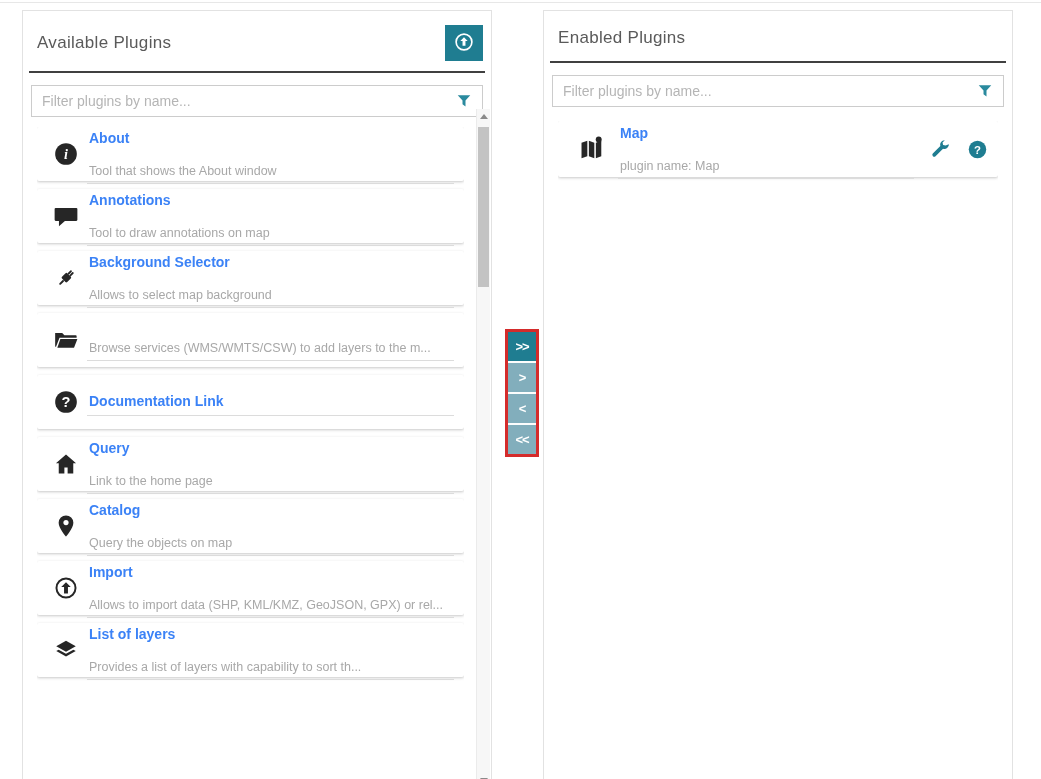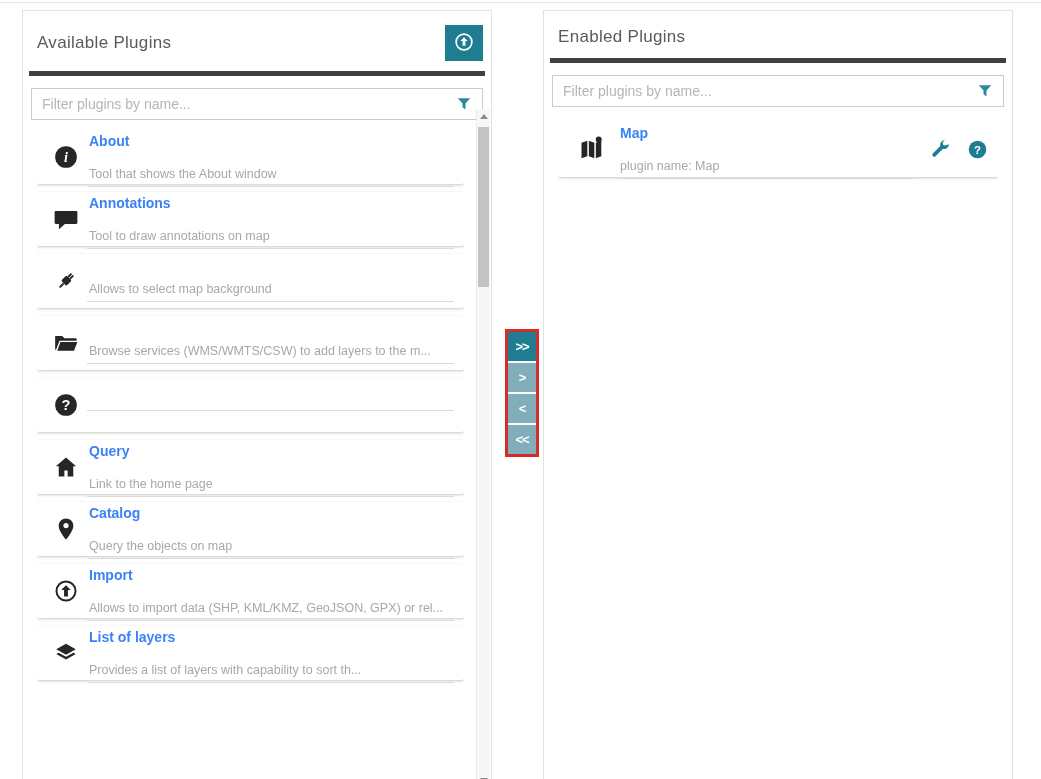--- a/index.html
+++ b/index.html
@@ -13,21 +13,21 @@
   .panel {
     position:absolute; top:10px; width:470px; height:780px;
     background:#fff; border:1px solid #e2e2e2;
   }
   .panel.left  { left:22px;  }
   .panel.right { left:543px; }
   .panel-inner { height:100%; padding:12px 6px 0 6px; display:flex; flex-direction:column; }
 
   .panel-header {
     display:flex; align-items:center; justify-content:space-between;
-    padding:2px 2px 10px 8px; border-bottom:5px solid #404040; min-height:40px;
+    padding:2px 2px 10px 8px; border-bottom:2px solid #404040; min-height:40px;
   }
   .panel-title { font-size:17px; color:#5a5a5a; letter-spacing:.3px; }
   .add-btn {
     width:38px; height:36px; background:#1f7d91; border:none; cursor:pointer;
     display:flex; align-items:center; justify-content:center;
   }
   .add-btn svg { width:22px; height:22px; }
 
   .filter-row { position:relative; margin:12px 2px 0 2px; }
   .filter-input {
@@ -137,20 +137,21 @@
             <svg viewBox="0 0 24 24" fill="#262626">
               <g transform="rotate(45 12 12)">
                 <rect x="8.6" y="8" width="6.8" height="7" rx="1.2"></rect>
                 <rect x="10" y="3.5" width="1.7" height="4.6" rx="0.8"></rect>
                 <rect x="12.3" y="3.5" width="1.7" height="4.6" rx="0.8"></rect>
                 <rect x="11.1" y="15" width="1.8" height="5.5" rx="0.9"></rect>
               </g>
             </svg>
           </span>
     <div class="card-text">
+      <div class="card-title">Background Selector</div>
       <div class="card-desc">Allows to select map background</div>
     </div>
         </div>
         <div class="card">
     <span class="card-icon">
             <svg viewBox="0 0 24 24" fill="#262626">
               <path d="M2 5.5h6.5l2 2H21a.8.8 0 0 1 .8.8V10H6l-3.2 8.2A1 1 0 0 1 2 18z"></path>
               <path d="M6.8 11h15.7l-2.9 7.6a1 1 0 0 1-.9.6H4z"></path>
             </svg>
           </span>
@@ -159,20 +160,21 @@
     </div>
         </div>
         <div class="card">
     <span class="card-icon">
             <svg viewBox="0 0 24 24">
               <circle cx="12" cy="12" r="10" fill="#262626"></circle>
               <text x="12" y="17" font-family="Liberation Sans,sans-serif" font-size="13.5" font-weight="bold" fill="#fff" text-anchor="middle">?</text>
             </svg>
           </span>
     <div class="card-text">
+      <div class="card-title">Documentation Link</div>
     </div>
         </div>
         <div class="card">
     <span class="card-icon">
             <svg viewBox="0 0 24 24" fill="#262626">
               <path d="M12 3.2l9.3 8.2h-2.6v9.4h-5.2v-5.6h-3v5.6H5.3v-9.4H2.7z"></path>
             </svg>
           </span>
     <div class="card-text">
       <div class="card-title">Query</div>

